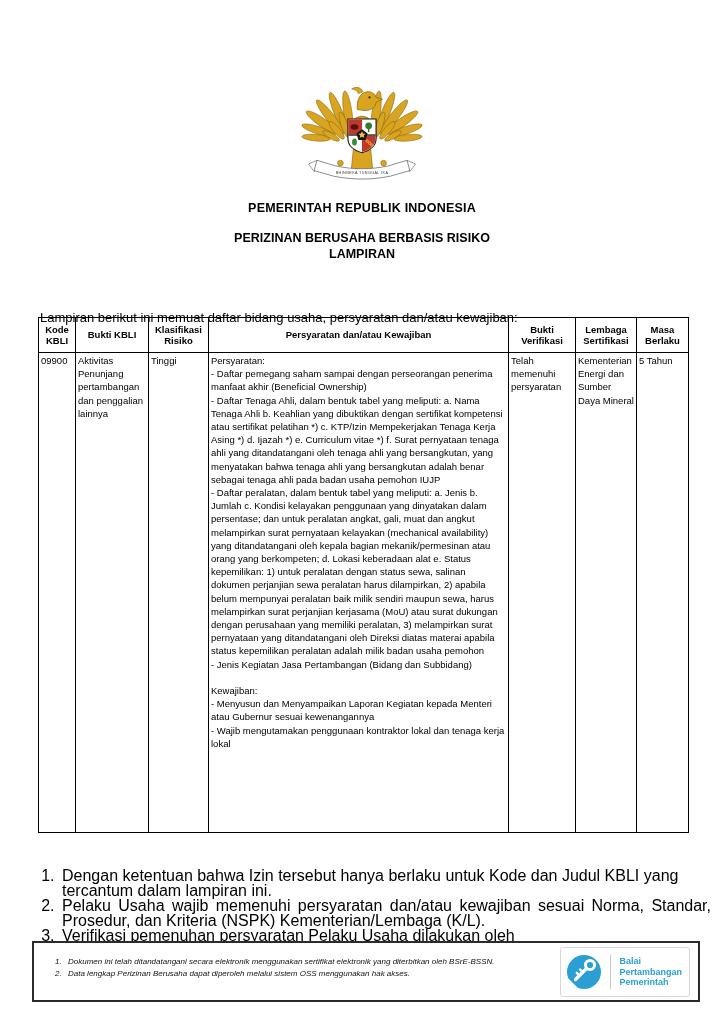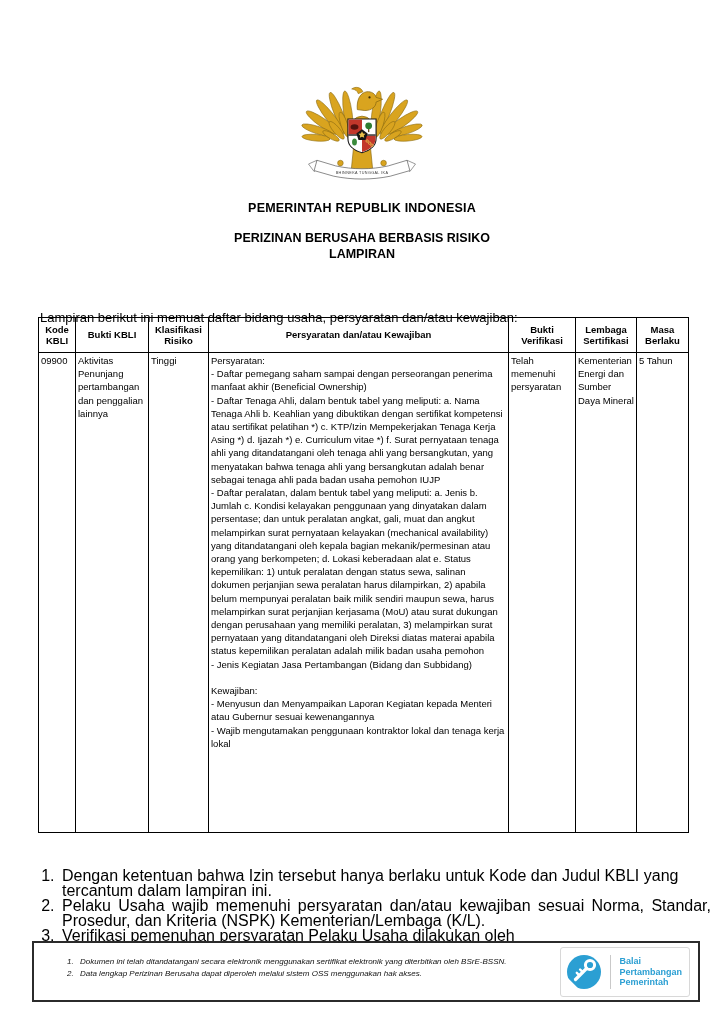--- a/index.html
+++ b/index.html
@@ -39,21 +39,21 @@
   ol.notes li.justify { text-align:justify; }
   .footer-box {
     position:absolute; top:941px; left:32px; width:664px; height:57px;
     border:2px solid #2b2b2b; background:#fff;
   }
   ol.disclaimers {
     position:absolute; top:13px; left:10px; width:500px;
     margin:0; padding:0 0 0 20px;
     font-size:8px; font-style:italic; line-height:11.5px; color:#111;
   }
-  ol.disclaimers li { padding-left:4px;margin-left:12px; }
+  ol.disclaimers li { padding-left:4px; }
   .bse-card {
     position:absolute; top:4px; right:8px; height:44px;
     background:#fff; border:1px solid #d8d8d8; border-radius:3px;
     display:flex; align-items:center; gap:8px; padding:2px 7px 2px 5px;
   }
   .bse-divider { width:1px; height:34px; background:#c9c9c9; }
   .bse-text { font-size:9px; font-weight:bold; line-height:10.5px; }
 </style>
 </head>
 <body>

